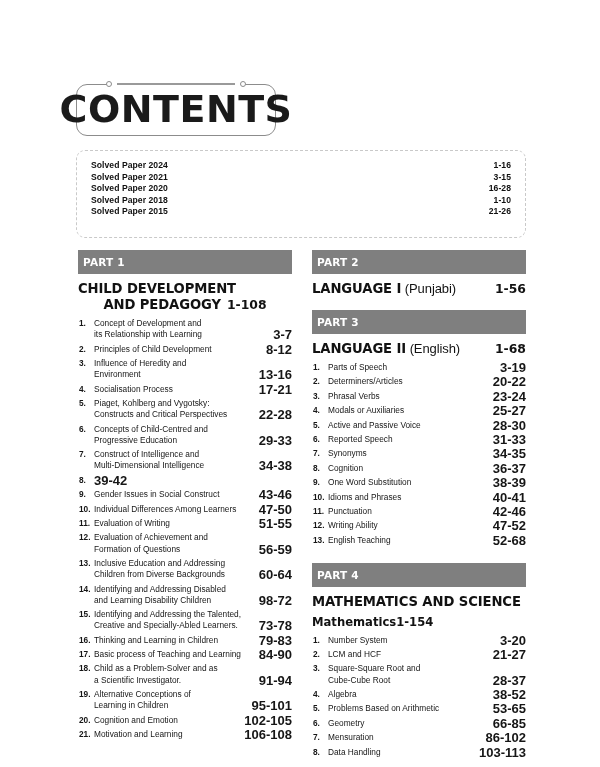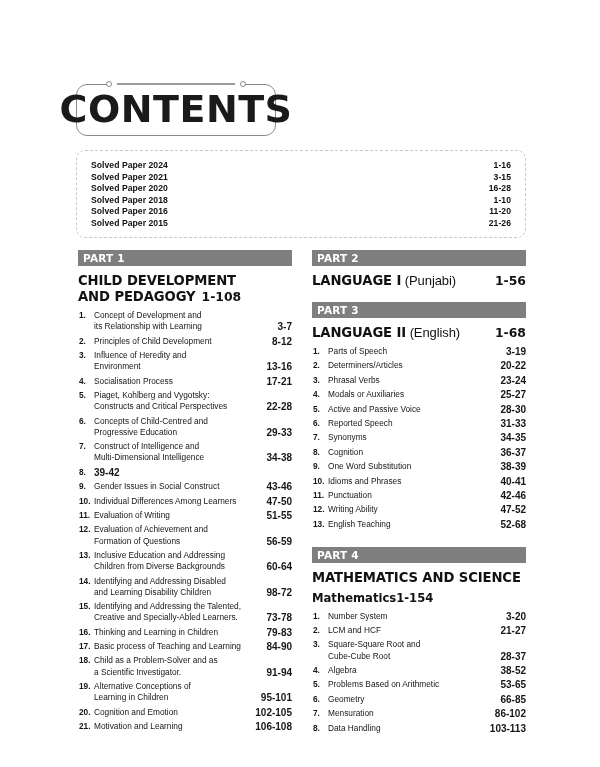--- a/index.html
+++ b/index.html
@@ -118,21 +118,21 @@
     position: absolute;
     top: 234px;
     width: 214px;
   }
   .col-left  { left: 78px; }
   .col-right { left: 312px; }
 
   
   .part-bar {
     width: 100%;
-    height: 16px;
+    height: 24px;
     background: #7f7f7f;
     display: flex;
     align-items: center;
     box-sizing: border-box;
     padding-left: 5px;
   }
   .part-bar-label {
     color: #ffffff;
     font-size: 10.5px;
     font-weight: bold;
@@ -160,21 +160,21 @@
   }
   .sec-title .p {
     font-size: 12.4px;
     white-space: nowrap;
     padding-left: 6px;
   }
   .sec-title.two-line { display: block; }
   .sec-title.two-line .l1 { display: block; }
   .sec-title.two-line .l2 {
     display: flex;
-    justify-content: flex-start;
+    justify-content: center;
     align-items: baseline;
   }
 
   .subsec-title {
     display: flex;
     justify-content: flex-start;
     align-items: baseline;
     margin-top: 5px;
     font-size: 11.6px;
     font-weight: bold;
@@ -204,21 +204,21 @@
     box-sizing: border-box;
   }
   .toc-text {
     flex: 1 1 auto;
     padding-right: 4px;
   }
   .toc-text .ln { display: block; }
   .toc-pages {
     flex: 0 0 auto;
     font-weight: bold;
-    font-size: 10px;
+    font-size: 13px;
     white-space: nowrap;
     align-self: flex-end;
   }
   
   .toc-item.multi .toc-pages { align-self: flex-end; }
 
   .spacer-4 { height: 14px; }
   .spacer-part3 { height: 13px; }
 </style>
 </head>
@@ -246,24 +246,20 @@
       </div>
       <div class="paper-row">
         <span class="pl">Solved Paper 2020</span>
         <span class="pr">16-28</span>
       </div>
       <div class="paper-row">
         <span class="pl">Solved Paper 2018</span>
         <span class="pr">1-10</span>
       </div>
       <div class="paper-row">
-        <span class="pl">Solved Paper 2016</span>
-        <span class="pr">11-20</span>
-      </div>
-      <div class="paper-row">
         <span class="pl">Solved Paper 2015</span>
         <span class="pr">21-26</span>
       </div>
     </div>
 
   <div class="col col-left">
 
     <div class="part-bar">
       <span class="part-bar-label">PART 1</span>
     </div>

